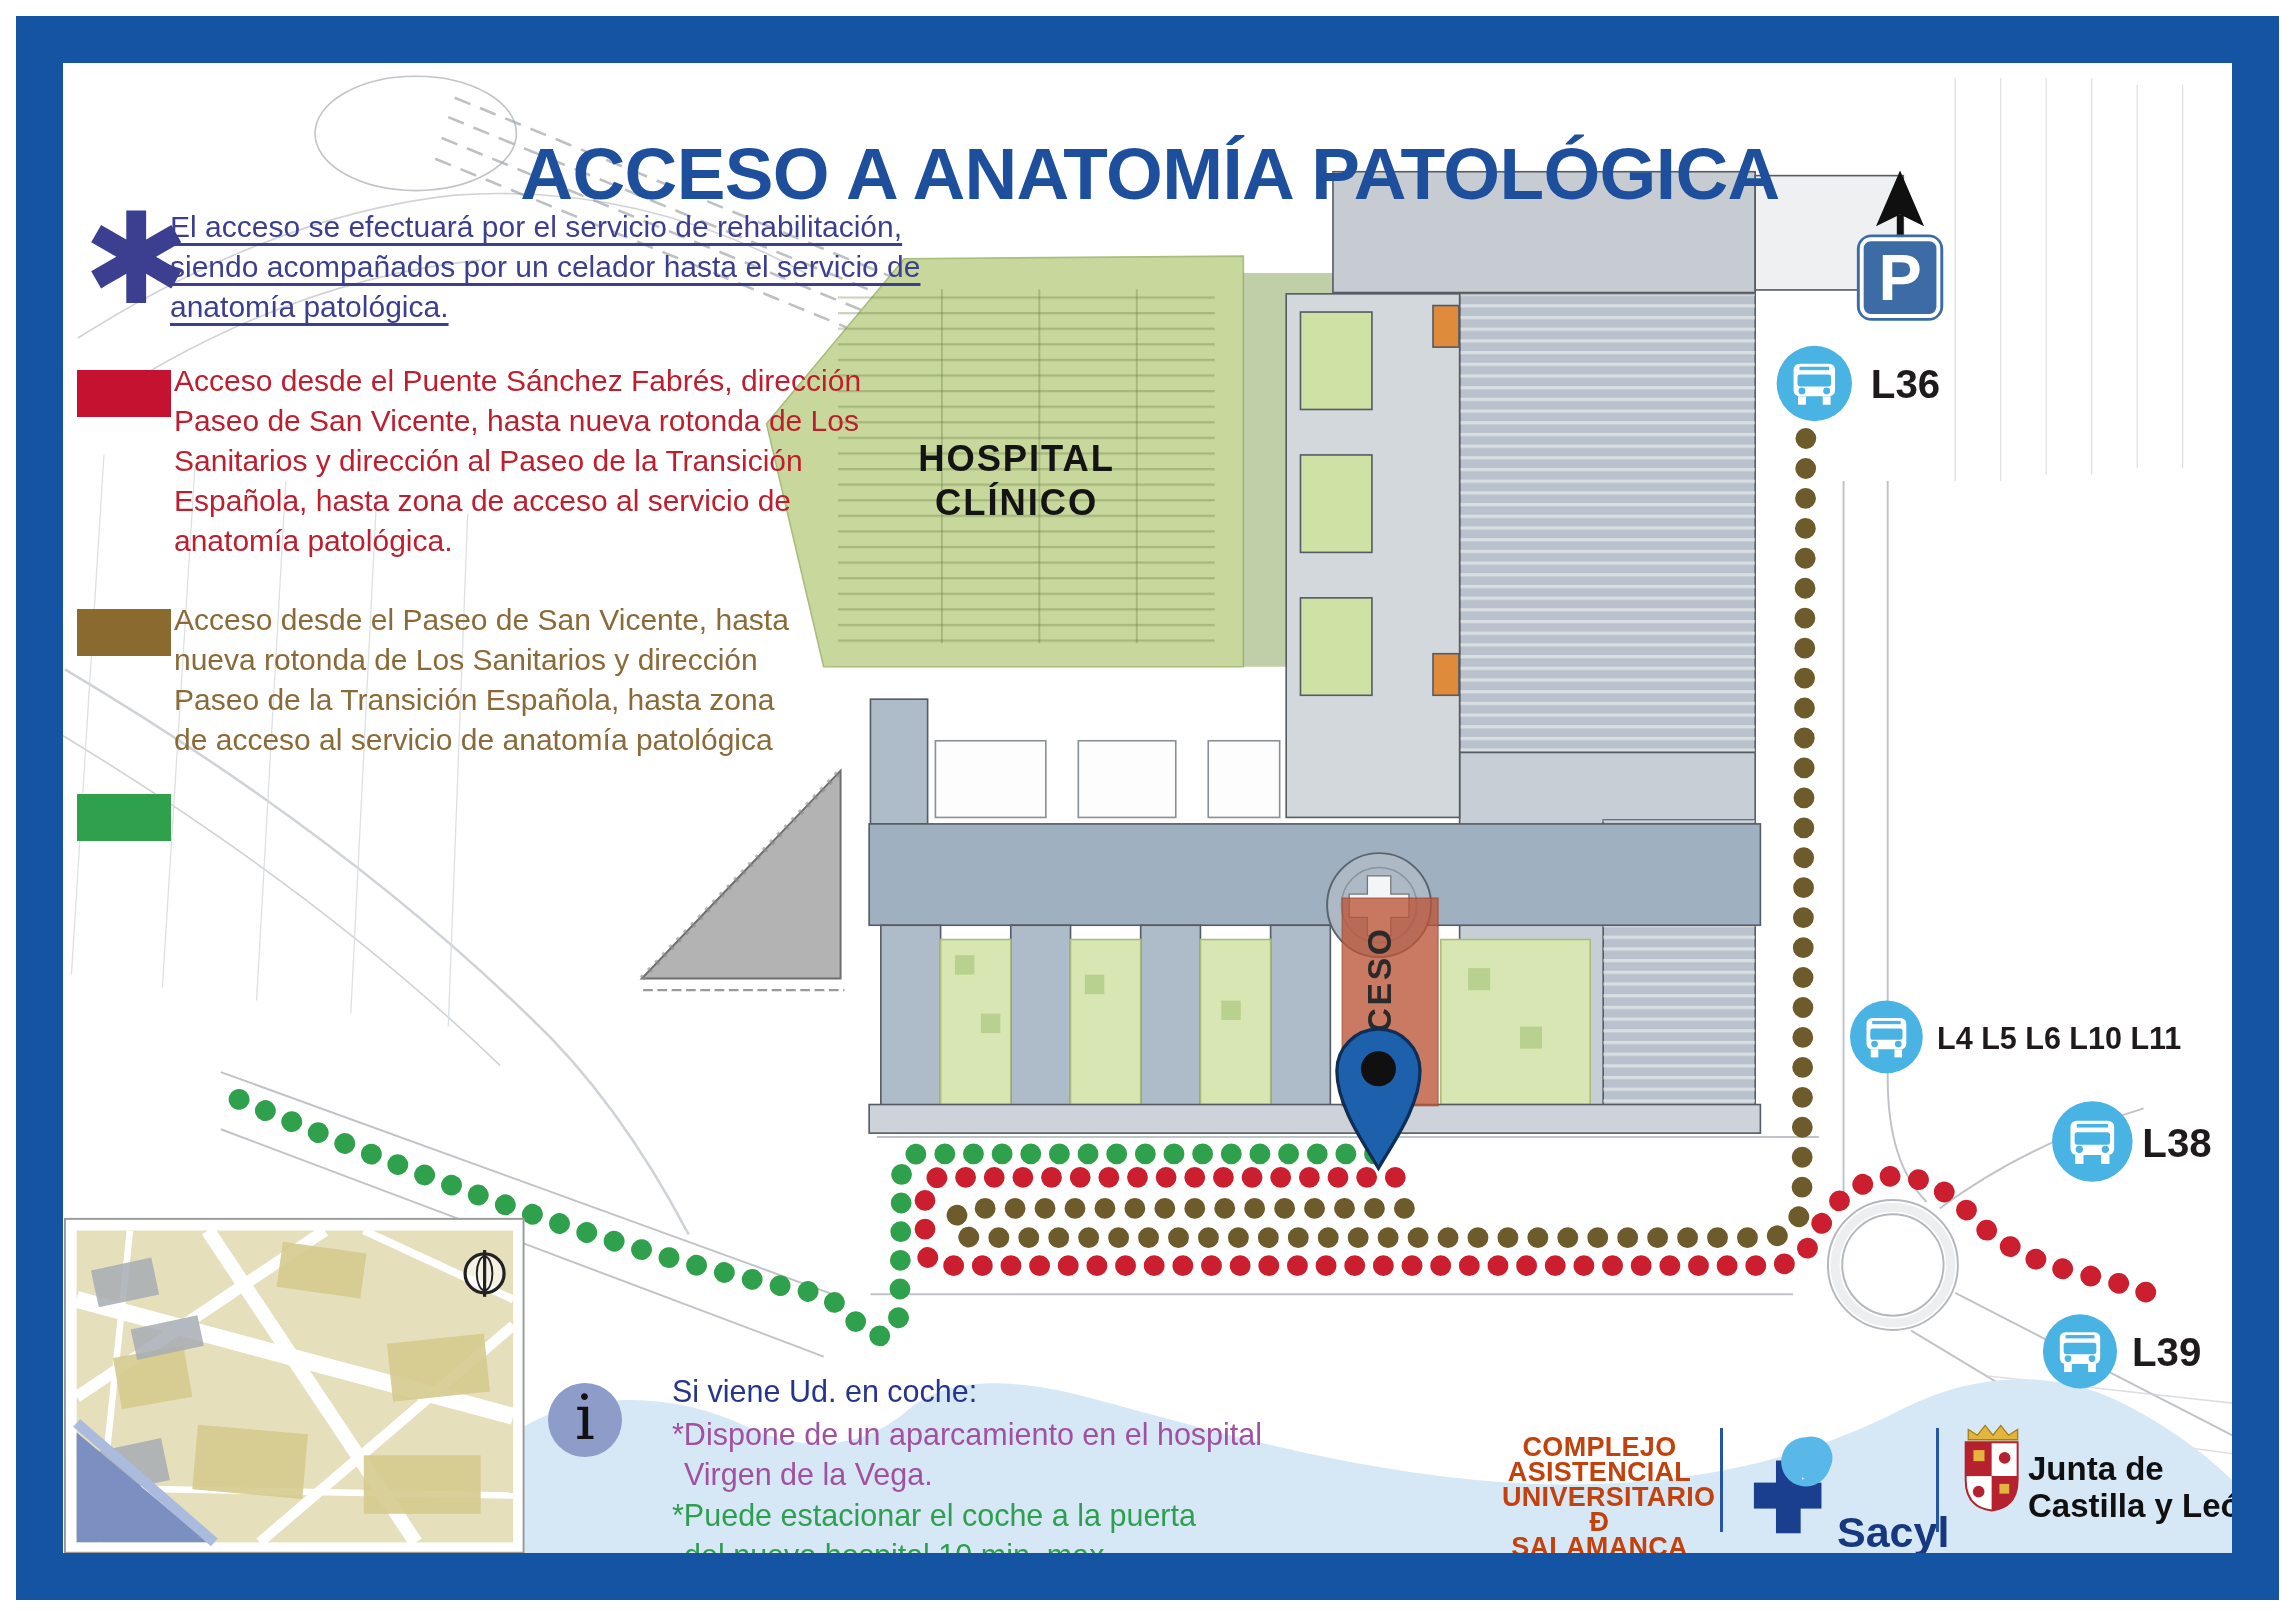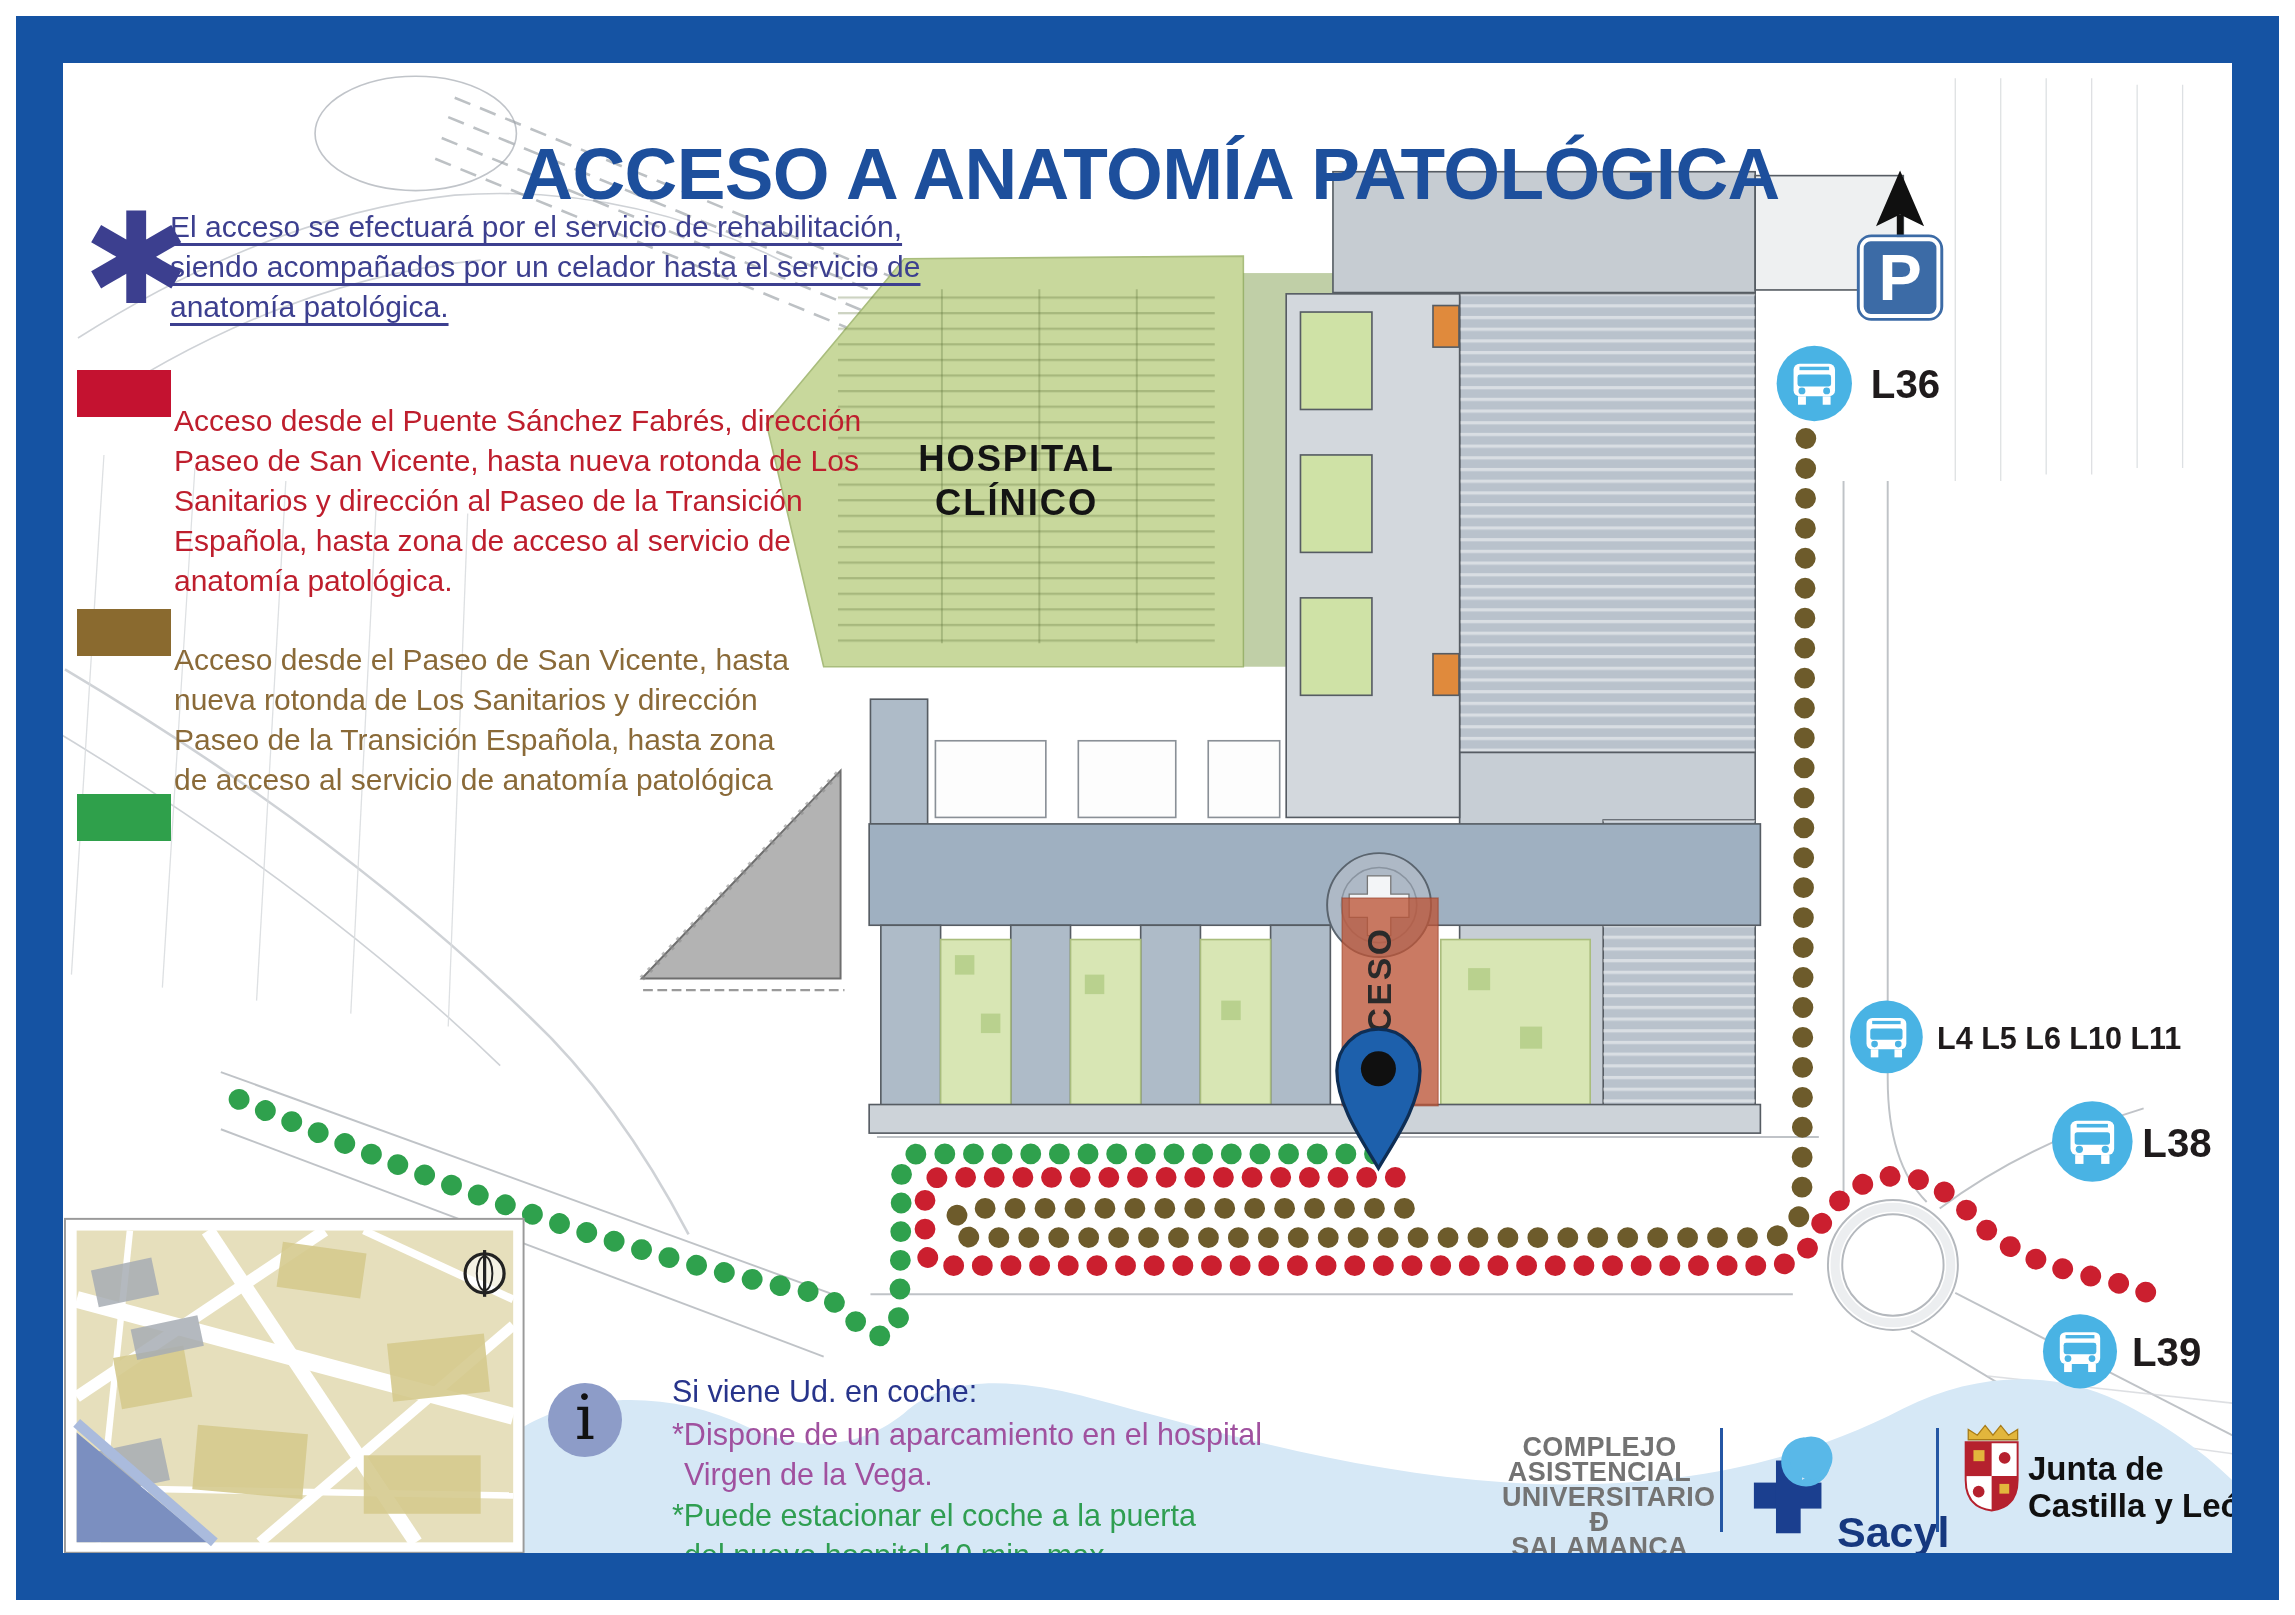--- a/index.html
+++ b/index.html
@@ -13,36 +13,36 @@
               color:#1d4f9c;font-size:73px;font-weight:700;letter-spacing:-0.6px;z-index:10;white-space:nowrap;}
   
   .note-symbol{position:absolute;left:83px;top:196px;font-size:127px;line-height:127px;color:#3c3f8f;z-index:10;}
   .note-text{position:absolute;left:170px;top:207px;width:757px;color:#3c3f8f;font-size:30px;line-height:40px;
              text-decoration:underline;text-underline-offset:5.8px;z-index:10;}
   
   .swatch{position:absolute;width:94px;height:47px;z-index:10;}
   .sw-red{left:77px;top:370px;}
   .sw-brown{left:77px;top:609px;}
   .sw-green{left:77px;top:794px;}
-  .legend-text{position:absolute;left:174px;font-size:30px;line-height:40px;z-index:10;margin-top:40px;}
+  .legend-text{position:absolute;left:174px;font-size:30px;line-height:40px;z-index:10;}
   .lg-red{top:361px;width:705px;}
   .lg-brown{top:600px;width:640px;}
   .lg-green{top:785px;width:611px;}
   
   .info-circle{position:absolute;left:548px;top:1383px;width:74px;height:74px;border-radius:50%;
                background:#8d9cc8;z-index:10;display:flex;align-items:center;justify-content:center;}
   .info-circle span{font-family:"DejaVu Serif",serif;font-size:62px;color:#111;line-height:1;margin-top:-3.9px;}
   .info-line{position:absolute;font-size:30.5px;line-height:39px;z-index:10;white-space:nowrap;}
   .il-0{left:672px;top:1372px;}
   .il-1{left:672px;top:1415px;}
   .il-2{left:684px;top:1455px;}
   .il-3{left:672px;top:1496px;}
   .il-4{left:684px;top:1536px;}
   
-  .complejo{position:absolute;left:1502px;top:1435px;width:195px;text-align:center;color:#737373;
+  .complejo{position:absolute;left:1502px;top:1435px;width:195px;text-align:center;color:#c2410c;
             font-weight:700;font-size:27px;line-height:25px;letter-spacing:0.3px;z-index:10;}
   .divider{position:absolute;width:2.6px;height:104px;top:1428px;background:#2456a4;z-index:10;}
   .dv-1{left:1720px;} .dv-2{left:1936px;}
   .sacyl-text{position:absolute;left:1837px;top:1463px;color:#16387f;font-size:43px;font-weight:700;z-index:10;margin-top:45px;}
   .junta-text{position:absolute;left:2028px;z-index:10;color:#101010;font-weight:700;font-size:33px;white-space:nowrap;}
   .jt-1{top:1450px;} .jt-2{top:1487px;}
   .logo-svg{position:absolute;z-index:10;}
 </style>
 </head>
 <body>

